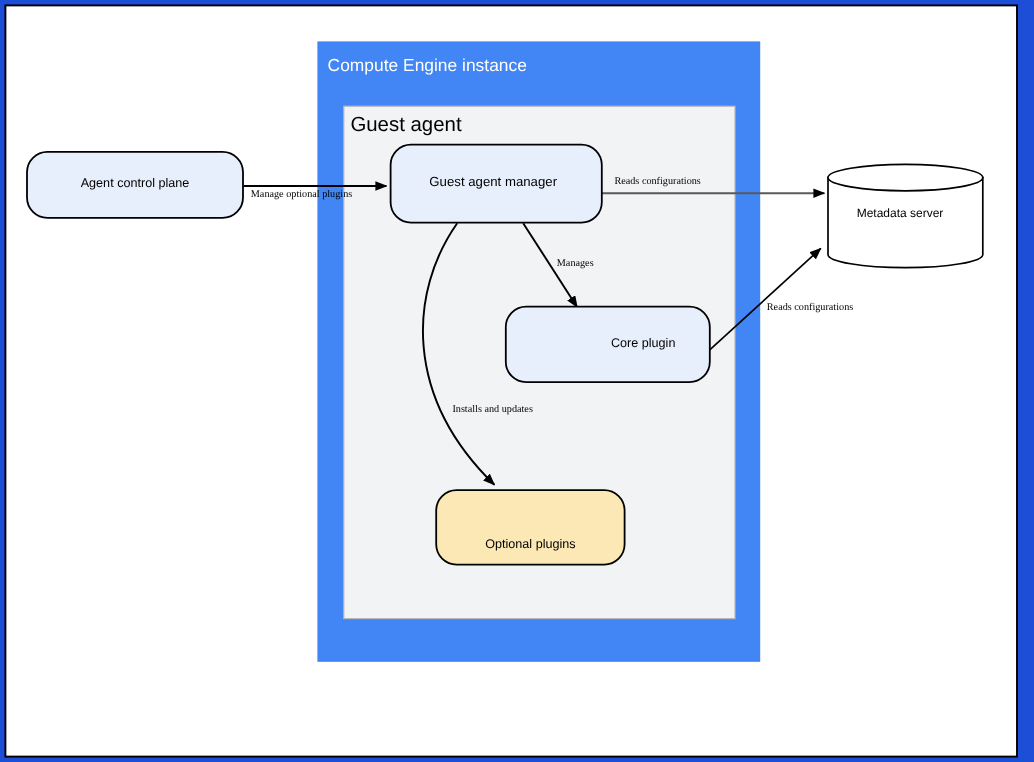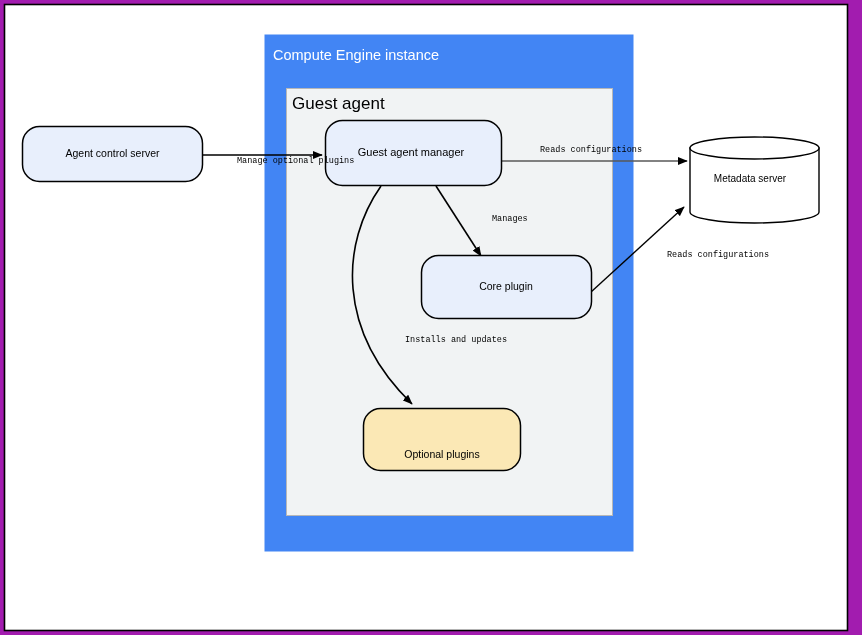--- a/index.html
+++ b/index.html
@@ -10,66 +10,65 @@
   body {
     width: 862px;
     height: 635px;
     font-family: "Liberation Sans", sans-serif;
     overflow: hidden;
   }
   #canvas {
     position: relative;
     width: 862px;
     height: 635px;
-    background: #a21caf;
+    background: #1d4ed8;
   }
   #diagram-svg {
     position: absolute;
     left: 0;
     top: 0;
     width: 862px;
     height: 635px;
   }
   .node-label {
     position: absolute;
     text-align: center;
     color: #000000;
     font-family: "Liberation Sans", sans-serif;
     line-height: 1.35;
     pointer-events: none;
     white-space: pre;
   }
   .edge-label {
     position: absolute;
     color: #000000;
-    font-family: Liberation Mono, monospace;
+    font-family: Liberation Serif, serif;
     font-size: 8.5px;
     white-space: pre;
-    margin-left: 28px;
   }
   .container-title {
     position: absolute;
     font-family: "Liberation Sans", sans-serif;
     white-space: pre;
   }
   #title-compute-engine {
     left: 273px;
     top: 47px;
     font-size: 14.5px;
     color: #ffffff;
   }
   #title-guest-agent {
     left: 292px;
     top: 94px;
     font-size: 17px;
     color: #000000;
   }
   .lbl-agent-control-plane { left: 22px;  top: 146px; width: 181px; font-size: 10.5px; }
   .lbl-guest-agent-manager { left: 323px; top: 145px; width: 176px; font-size: 11px; }
-  .lbl-core-plugin         { left: 421px; top: 279px; width: 170px; font-size: 10.5px; }
+  .lbl-core-plugin         { left: 421px; top: 279px; width: 170px; font-size: 10.5px; padding-left: 30px; }
   .lbl-optional-plugins    { left: 363px; top: 419px; width: 158px; font-size: 10.5px; }
   .lbl-metadata-server     { left: 690px; top: 172px; width: 120px; font-size: 10px; }
 </style>
 </head>
 <body>
 
 <div id="canvas">
 
   <svg id="diagram-svg" viewBox="0 0 862 635" xmlns="http://www.w3.org/2000/svg">
     <defs>
@@ -108,21 +107,21 @@
     <g>
       <path d="M 690 148 L 690 212 A 64.5 11 0 0 0 819 212 L 819 148 Z" fill="#ffffff" stroke="#000000" stroke-width="1.4"></path>
       <ellipse cx="754.5" cy="148" rx="64.5" ry="11" fill="#ffffff" stroke="#000000" stroke-width="1.4"></ellipse>
     </g>
   </svg>
 
   <div class="container-title" id="title-compute-engine">Compute Engine instance</div>
 
   <div class="container-title" id="title-guest-agent">Guest agent</div>
 
-  <div class="node-label lbl-agent-control-plane">Agent control server</div>
+  <div class="node-label lbl-agent-control-plane">Agent control plane</div>
 
   <div class="node-label lbl-guest-agent-manager">Guest agent manager</div>
 
   <div class="node-label lbl-core-plugin">Core plugin</div>
 
   <div class="node-label lbl-optional-plugins">
     <div>Optional plugins</div>
   </div>
 
   <div class="node-label lbl-metadata-server">Metadata server</div>

